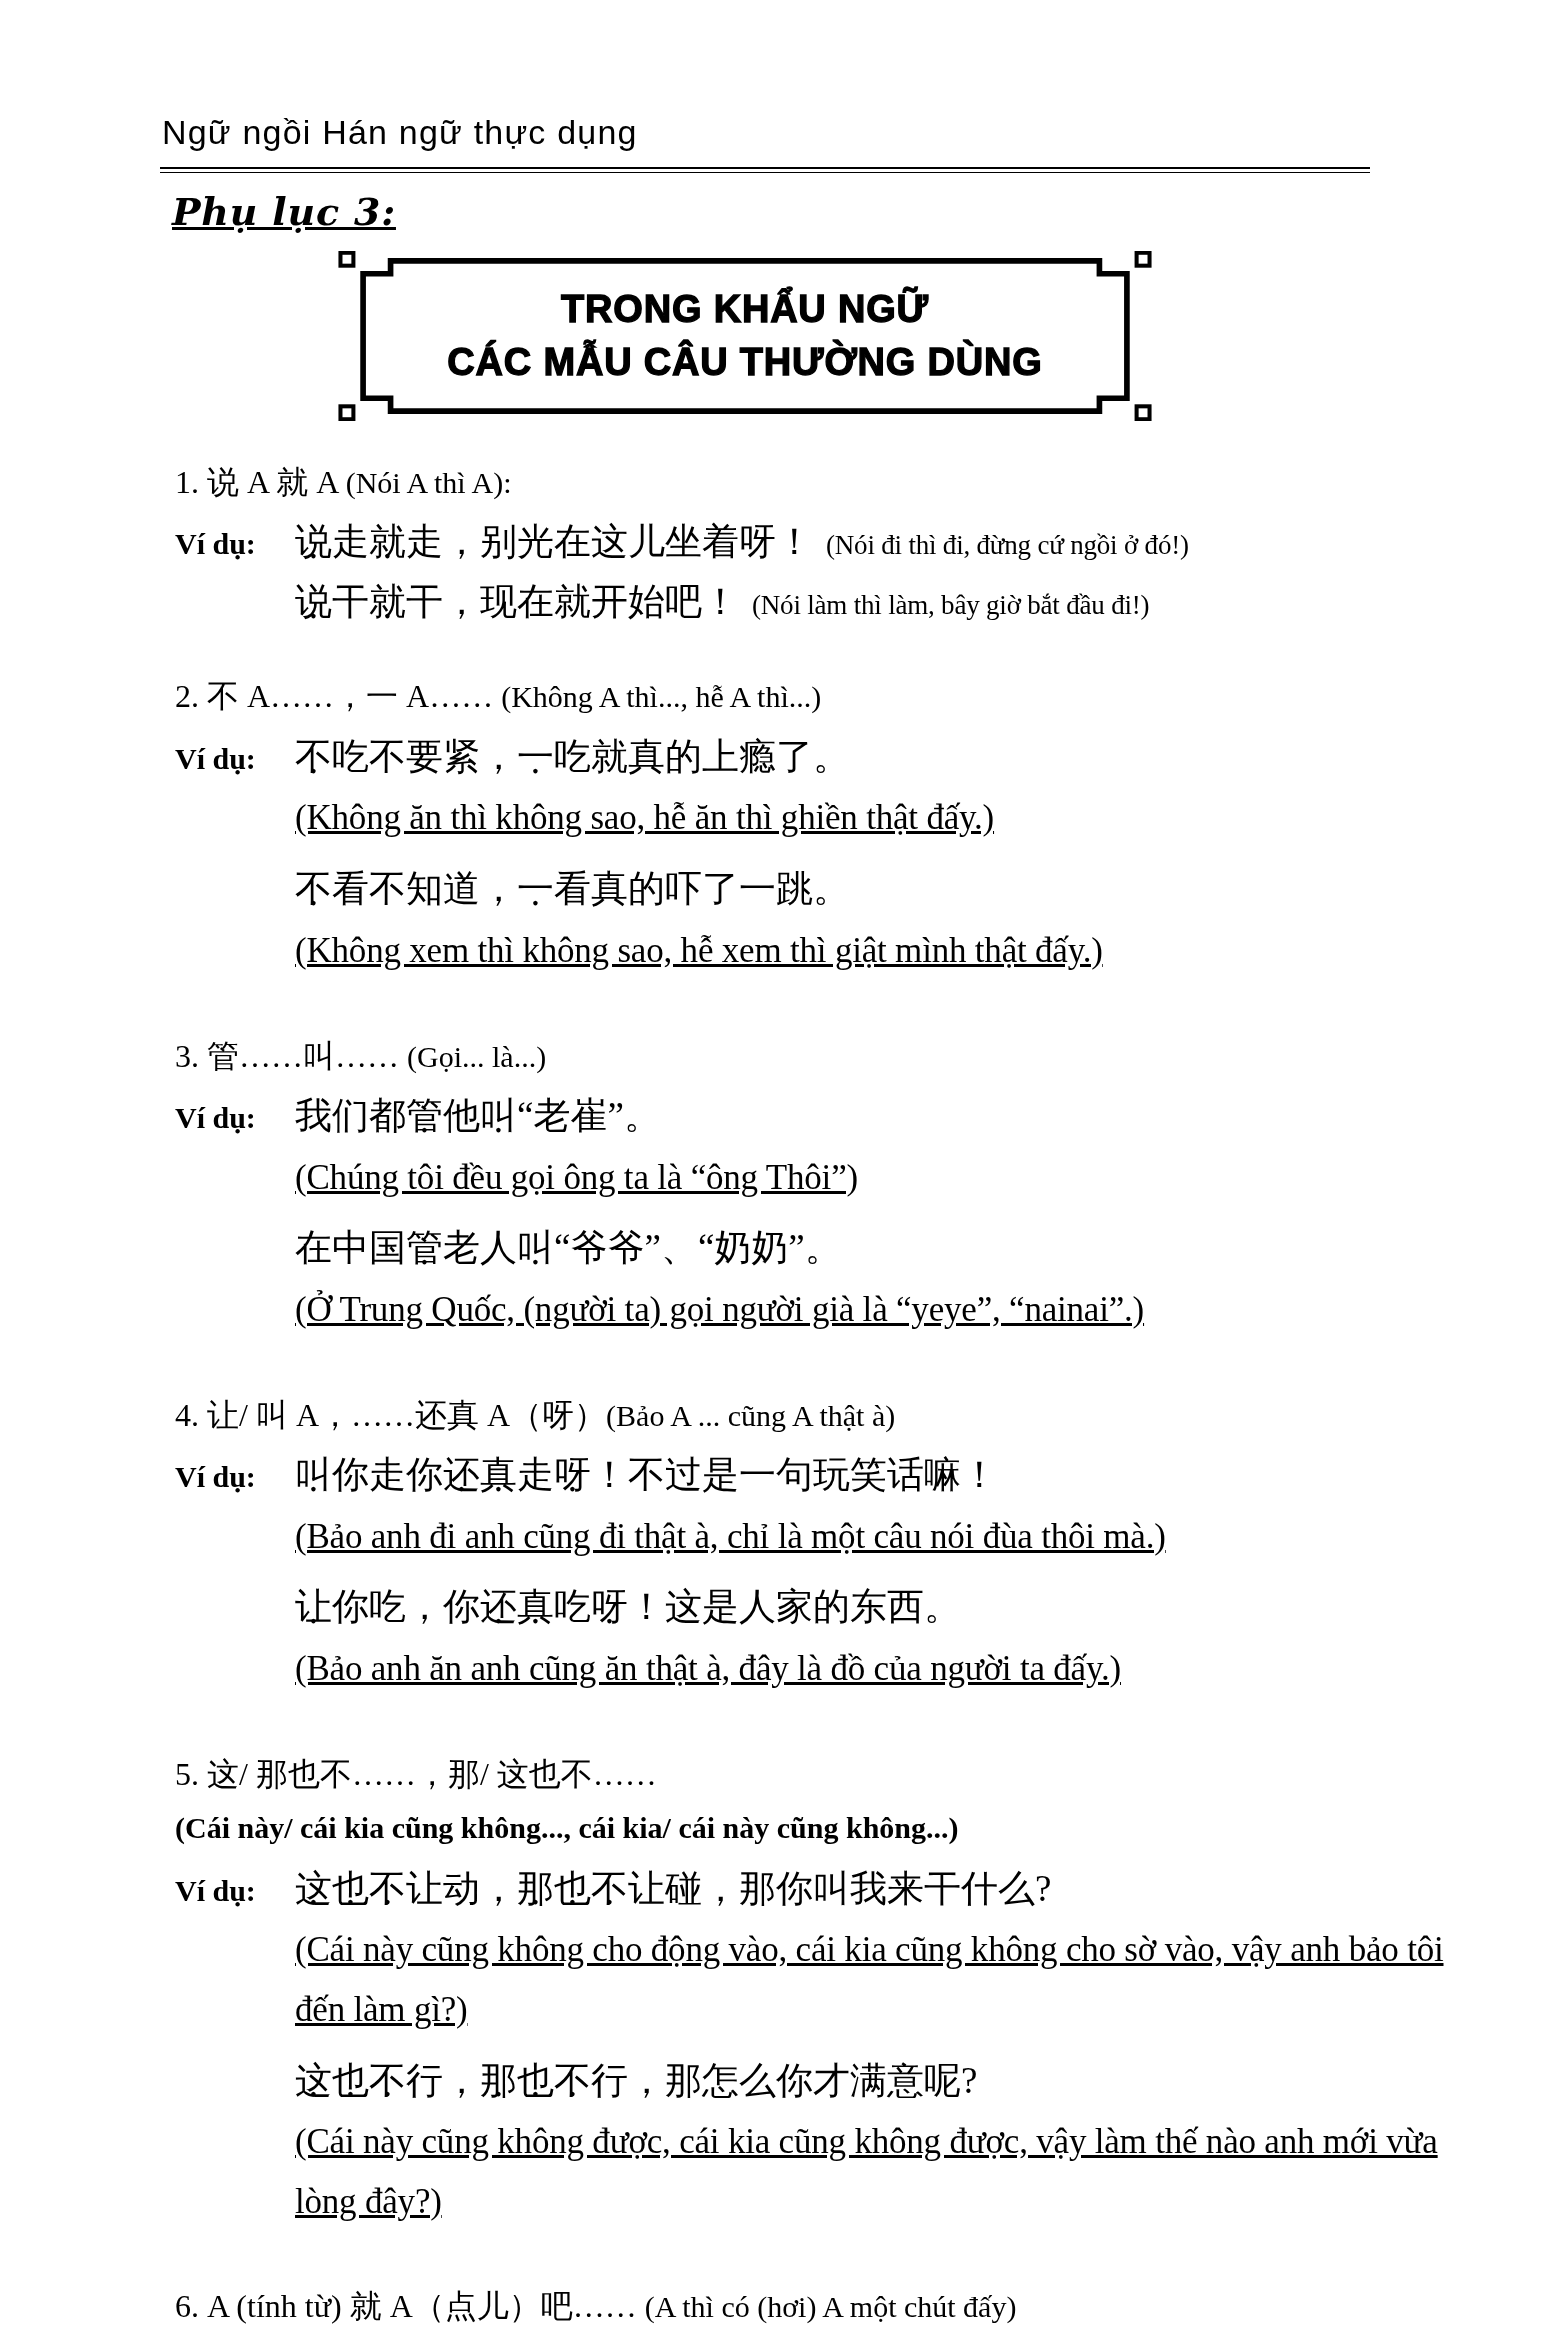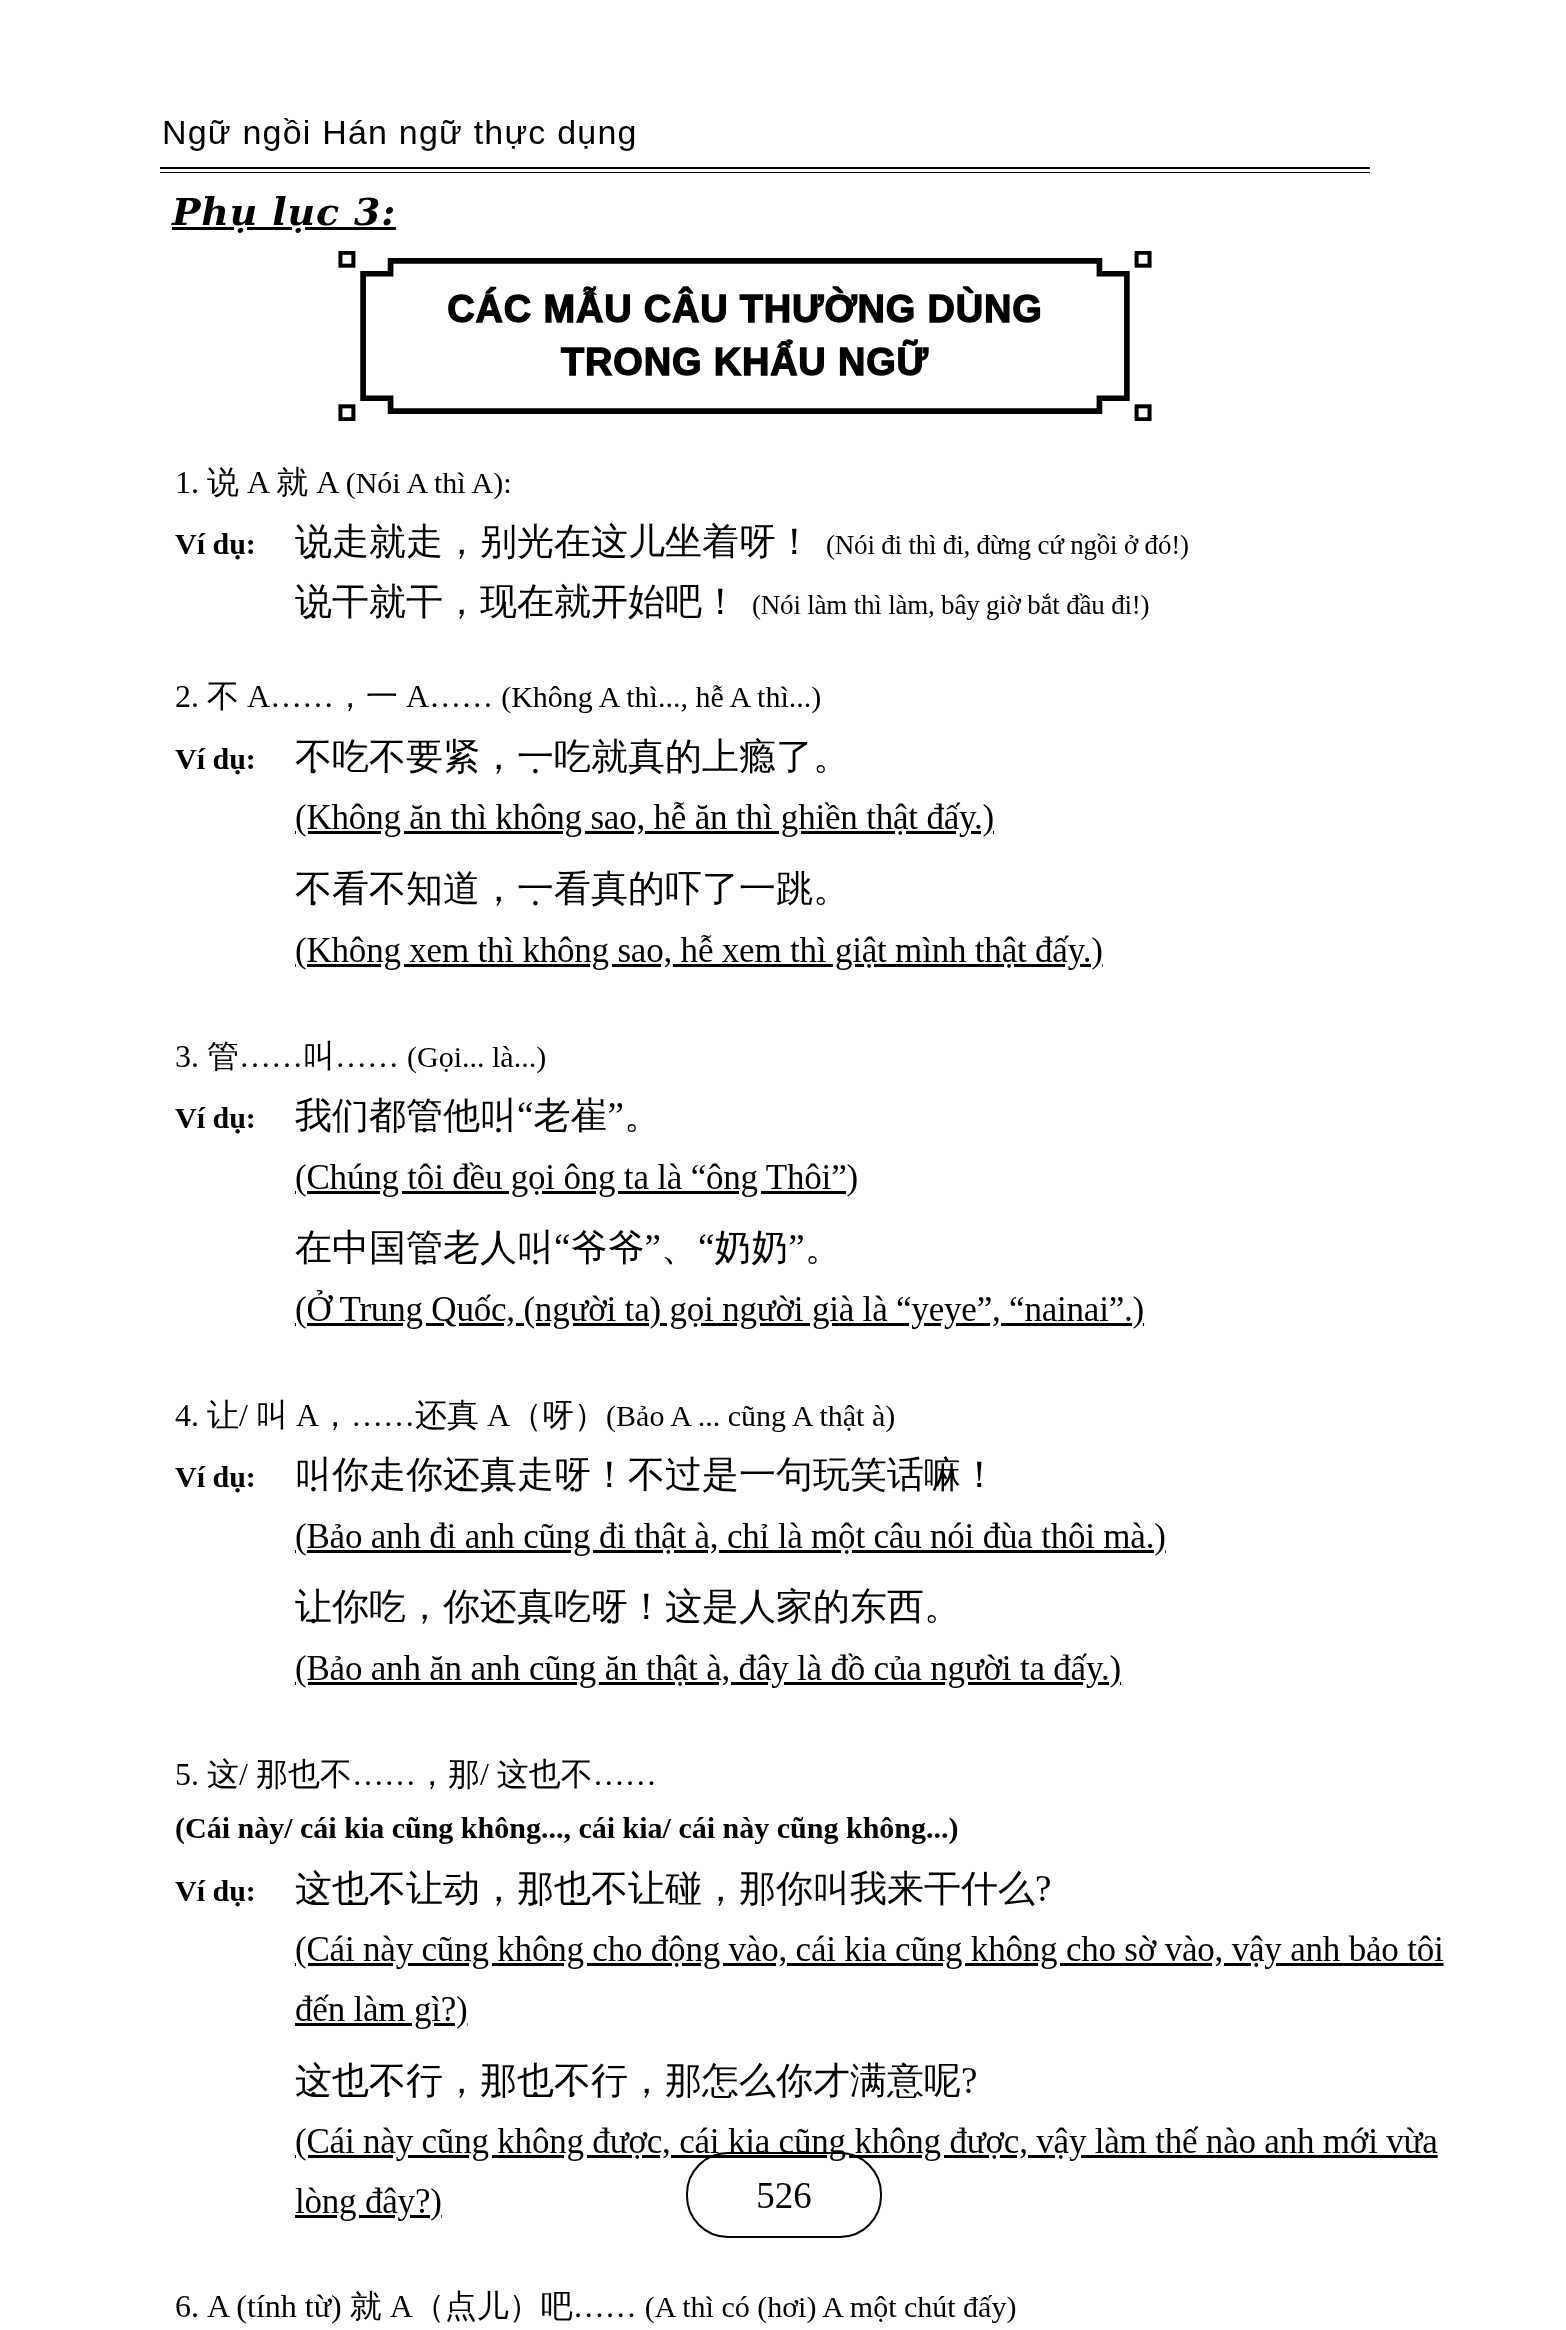--- a/index.html
+++ b/index.html
@@ -63,22 +63,22 @@
   <div class="title-box">
     <svg viewBox="0 0 1017 210">
       <path d="M 36,46 L 36,28 L 70,28 L 70,12 L 947,12 L 947,28 L 981,28 L 981,46
                L 981,164 L 981,182 L 947,182 L 947,198 L 70,198 L 70,182 L 36,182 L 36,164 Z" fill="none" stroke="#000" stroke-width="7"></path>
       <rect x="8" y="2" width="16" height="16" fill="#fff" stroke="#000" stroke-width="5"></rect>
       <rect x="993" y="2" width="16" height="16" fill="#fff" stroke="#000" stroke-width="5"></rect>
       <rect x="8" y="192" width="16" height="16" fill="#fff" stroke="#000" stroke-width="5"></rect>
       <rect x="993" y="192" width="16" height="16" fill="#fff" stroke="#000" stroke-width="5"></rect>
     </svg>
     <div class="title-text">
+      <span>TRONG KHẨU NGỮ</span>
       <span>CÁC MẪU CÂU THƯỜNG DÙNG</span>
-      <span>TRONG KHẨU NGỮ</span>
     </div>
   </div>
 
   <div class="content" id="pattern-list">
       <div class="item">
         <div class="item-heading"><span class="h-num">1.</span><span class="h-zh">说 A 就 A </span><span class="h-vi">(Nói A thì A):</span></div>
         <div class="ex-row">
           <div class="ex-label">Ví dụ:</div>
           <div class="zh-line"><span class="zc em">说</span><span class="zc">走</span><span class="zc em">就</span><span class="zc">走</span><span class="zc">，</span><span class="zc">别</span><span class="zc">光</span><span class="zc">在</span><span class="zc">这</span><span class="zc">儿</span><span class="zc">坐</span><span class="zc">着</span><span class="zc">呀</span><span class="zc">！</span><span class="vi-inline">(Nói đi thì đi, đừng cứ ngồi ở đó!)</span></div>
         </div>
@@ -162,18 +162,15 @@
         <div class="ex-row">
           <div class="ex-label"></div>
           <div class="vi-line">(Cái này cũng không được, cái kia cũng không được, vậy làm thế nào anh mới vừa lòng đây?)</div>
         </div>
       </div>
       <div class="item">
         <div class="item-heading"><span class="h-num">6.</span><span class="h-zh">A (tính từ) 就 A（点儿）吧…… </span><span class="h-vi">(A thì có (hơi) A một chút đấy)</span></div>
       </div>
     </div>
 
-  <div class="page-num">
-    <span>526</span>
-  </div>
 
 </div>
 
 
 </body></html>

